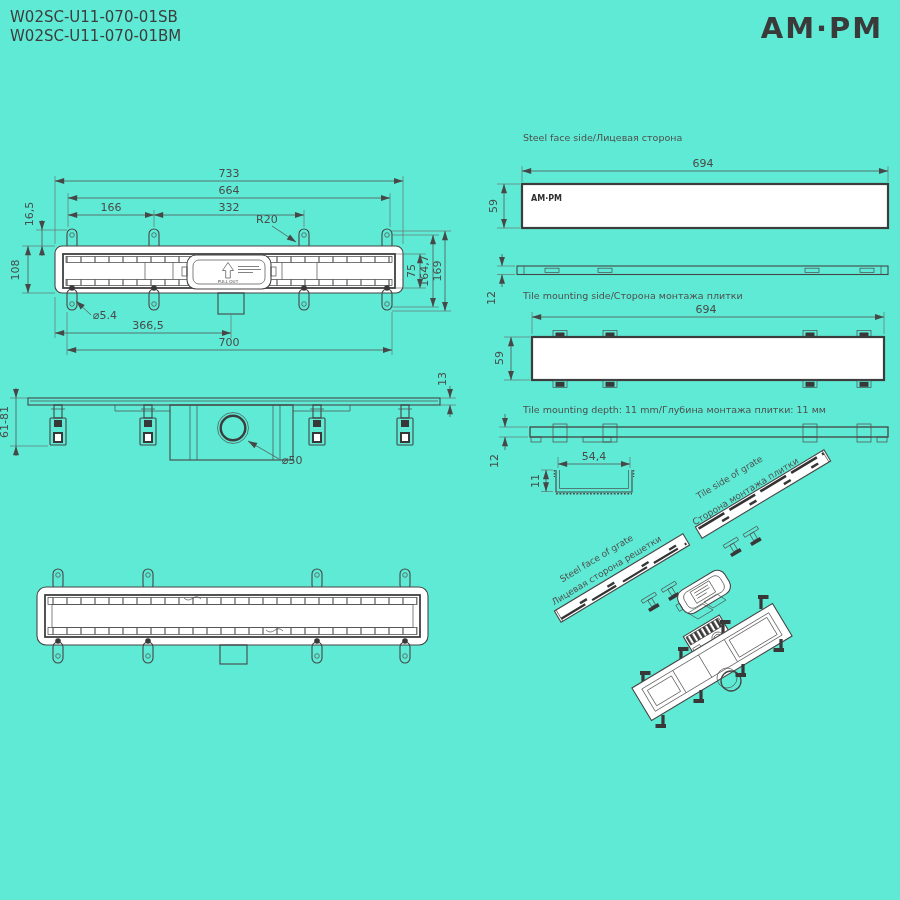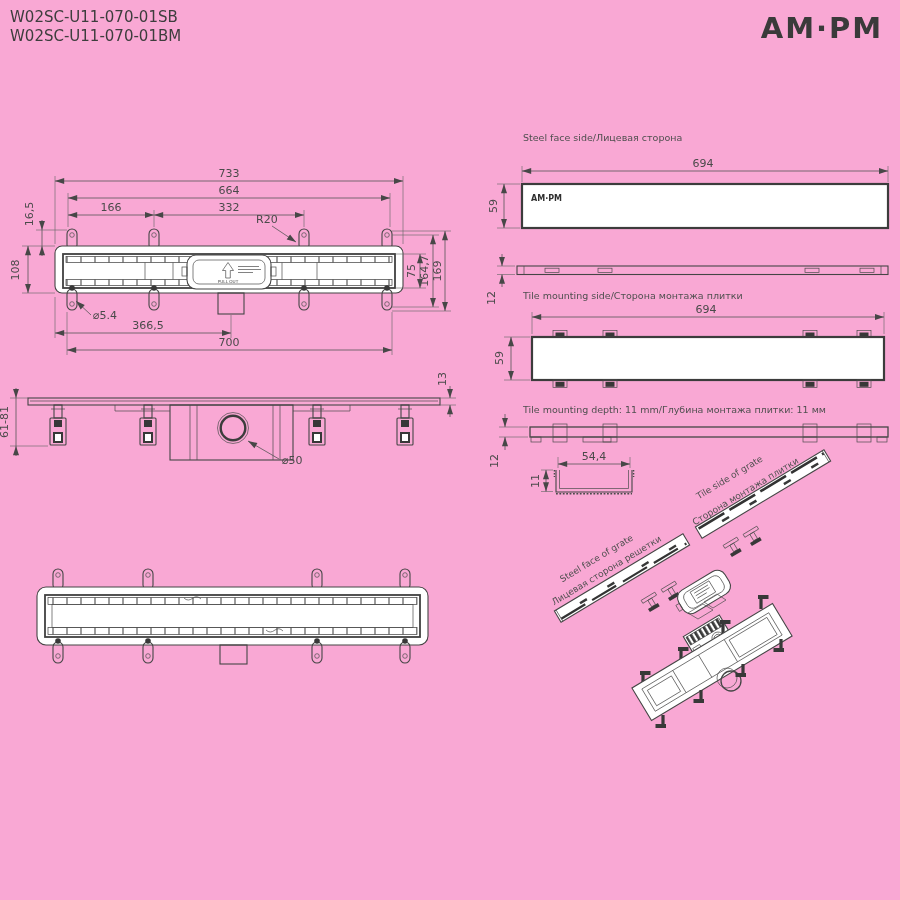--- a/index.html
+++ b/index.html
@@ -1,16 +1,16 @@
 <!DOCTYPE html>
 <html><head>
 <meta charset="utf-8">
 <style>
   html,body{margin:0;padding:0;background:#fff;}
-  .page{width:900px;height:900px;position:relative;background:#f9a8d4;overflow:hidden;}
+  .page{width:900px;height:900px;position:relative;background:#5eead4;overflow:hidden;}
   svg{display:block;}
   text{font-family:"DejaVu Sans","Liberation Sans",sans-serif;fill:#474747;}
   .code{font-size:15px;fill:#3d3d3d;}
   .logo{font-size:29px;font-weight:bold;letter-spacing:2px;fill:#3a3a3a;}
   .logo-sm{font-size:8px;font-weight:bold;fill:#2f2f2f;}
   .dim{font-size:11px;fill:#4a4a4a;}
   .lbl{font-size:9.5px;fill:#4f4f4f;}
   .iso{font-size:9px;fill:#4f4f4f;}
   .tiny{font-size:4.2px;fill:#4a4a4a;}
   .s1{fill:none;stroke:#454545;stroke-width:1.1;}

